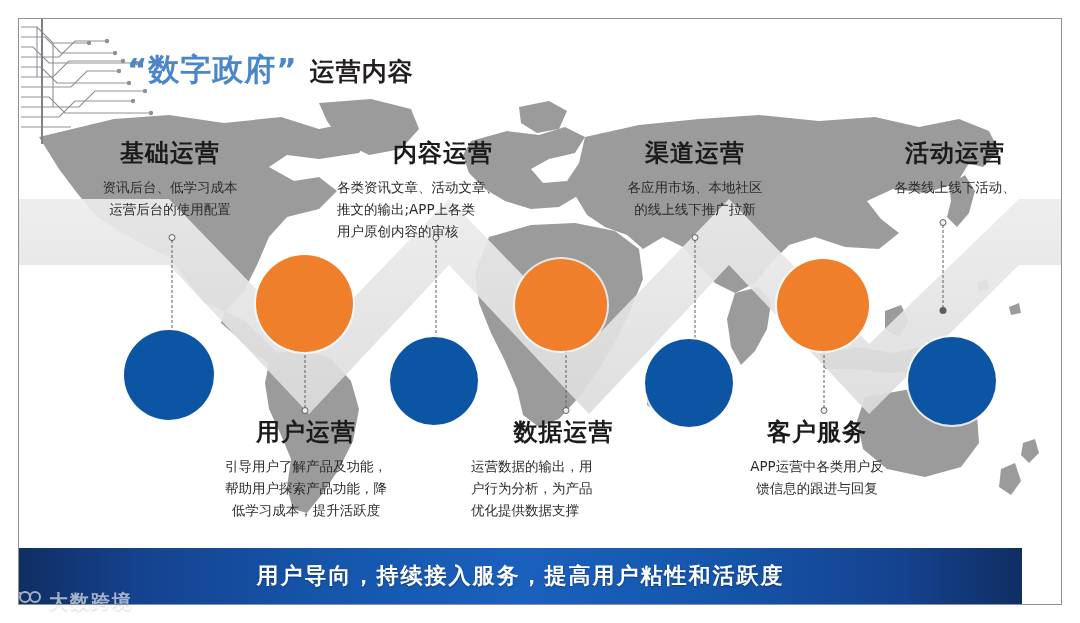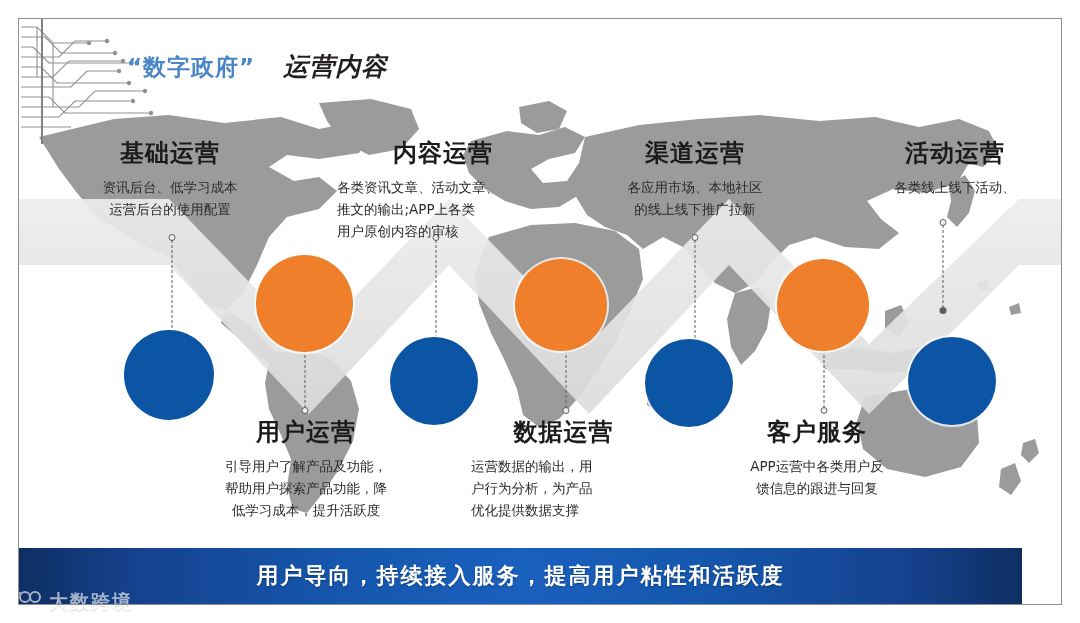--- a/index.html
+++ b/index.html
@@ -31,27 +31,26 @@
 
   
   .ribbon{position:absolute;left:0;top:150px;width:1042px;height:290px;z-index:3;}
 
   
   .title{
     position:absolute;left:108px;top:35px;z-index:20;
     white-space:nowrap;line-height:1;
   }
   .title .hl{
-    font-size:23px;font-weight:bold;color:#4a86c8;letter-spacing:1px;
+    font-size:31px;font-weight:bold;color:#4a86c8;letter-spacing:1px;
     font-family:"DejaVu Sans","Liberation Sans",sans-serif;
   }
   .title .sub{
-    font-size:25px;font-weight:bold;color:#231f20;letter-spacing:1px;margin-left:28px;
-    font-family:"DejaVu Sans","Liberation Sans",sans-serif;
-    font-style:italic;
+    font-size:25px;font-weight:bold;color:#231f20;letter-spacing:1px;margin-left:12px;
+    font-family:"DejaVu Sans","Liberation Sans",sans-serif;
   }
 
   
   .node{
     position:absolute;border-radius:50%;z-index:12;
     box-shadow:0 0 0 2px rgba(255,255,255,.75);
   }
   .node.orange{background:#ef7f2a;}
   .node.blue{background:#0c55a4;}
 

